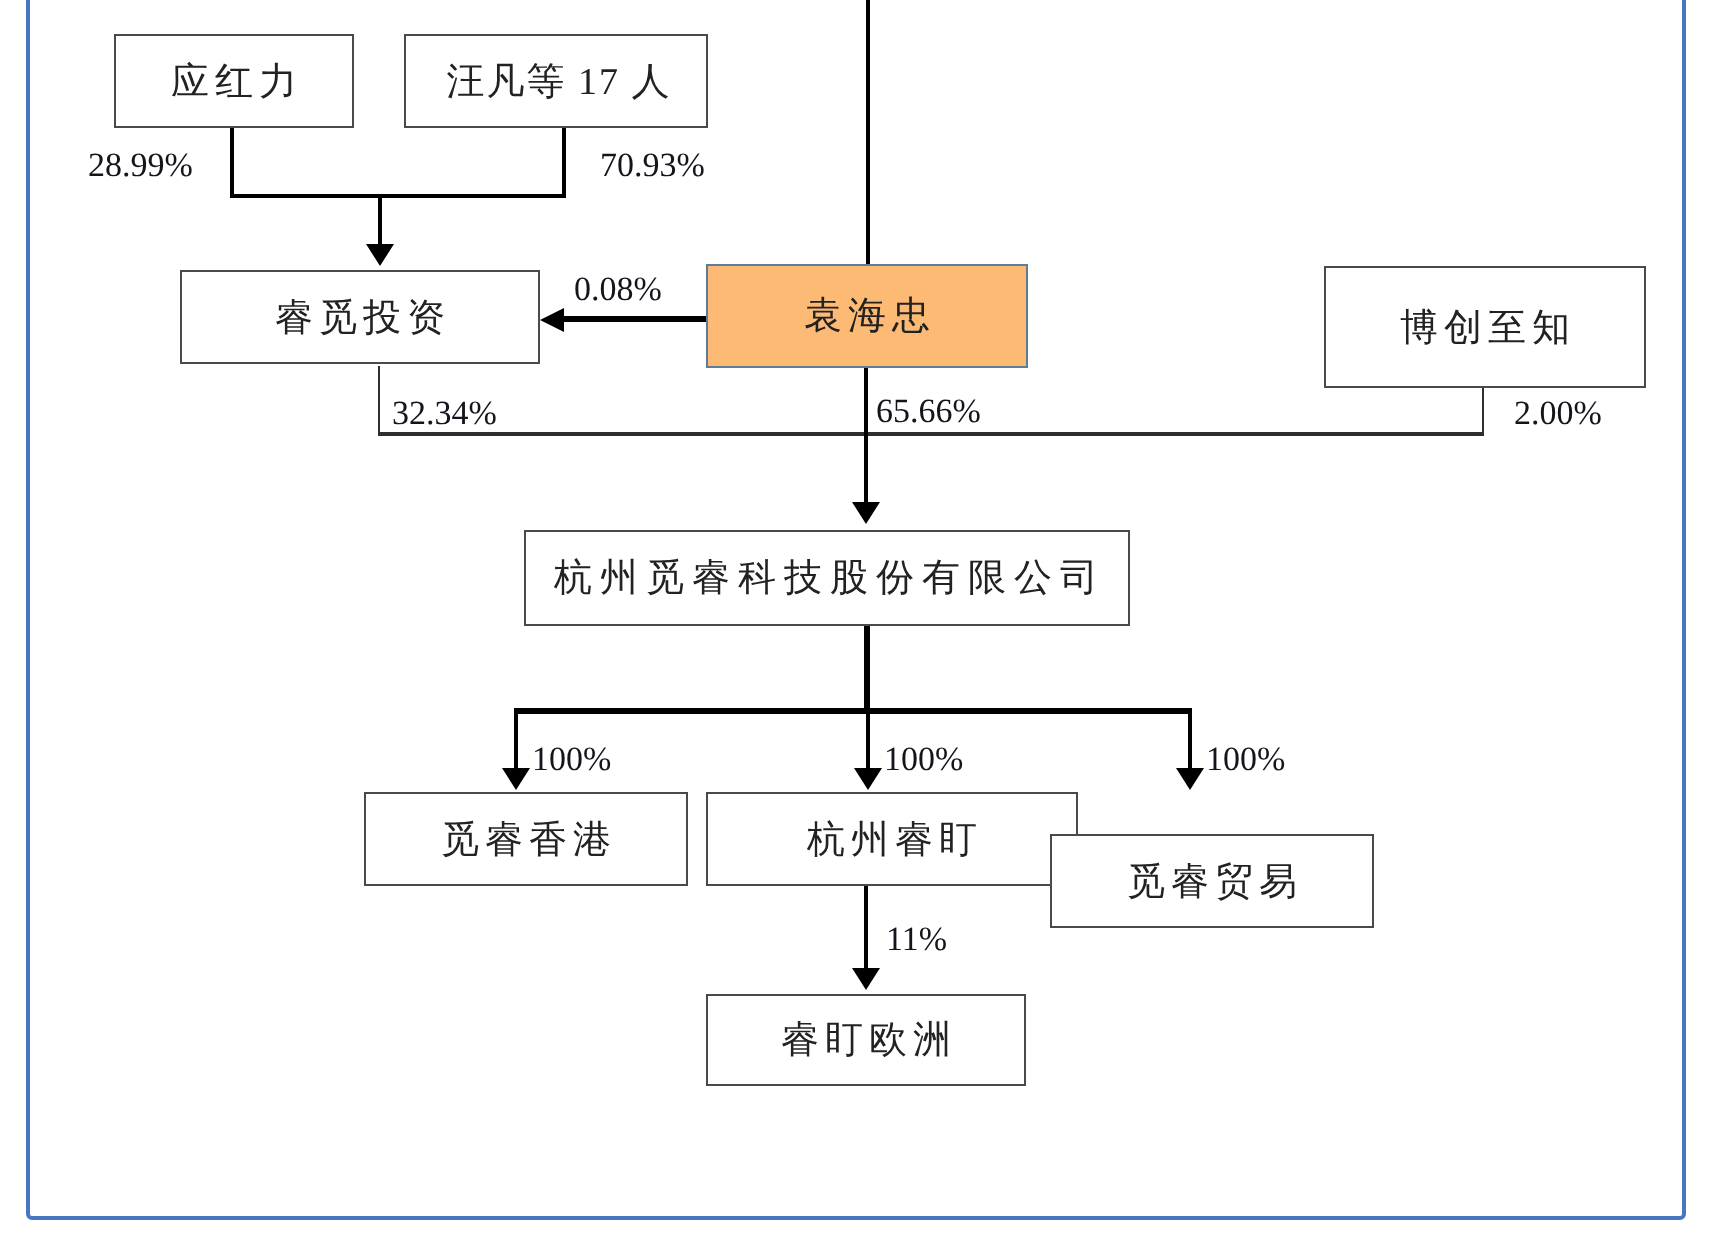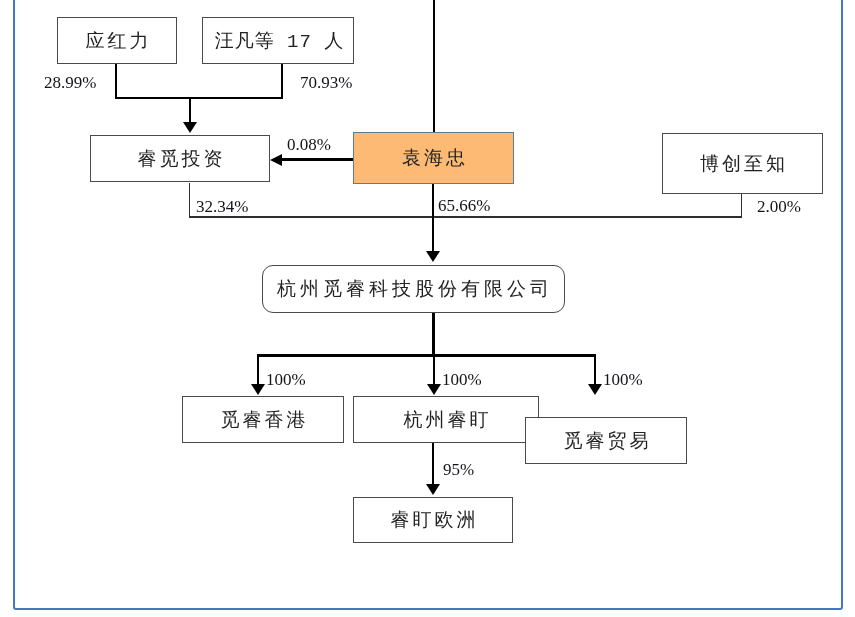--- a/index.html
+++ b/index.html
@@ -7,21 +7,21 @@
     position:relative;width:855px;height:617px;background:#ffffff;overflow:hidden;
     font-family:"Liberation Serif","DejaVu Serif",serif;color:#1a1a1f;
   }
   .frame{
     position:absolute;left:13px;top:-30px;width:830px;height:640px;
     border:2px solid #4677C0;border-radius:3px;box-sizing:border-box;background:transparent;
   }
   .node{
     position:absolute;box-sizing:border-box;background:#ffffff;border:1.5px solid #4a4a4a;
     display:flex;align-items:center;justify-content:center;
-    font-size:19px;letter-spacing:3px;white-space:nowrap;color:#222;font-family:Liberation Mono, monospace;
+    font-size:19px;letter-spacing:3px;white-space:nowrap;color:#222;
   }
   .node span{transform:translateX(1.5px);} 
   .node.highlight{background:#fdba74;border-color:#5f7c96;}
   .vline,.hline{position:absolute;background:#000;}
   .thin{background:#2e2e2e;}
   .ah-down{position:absolute;width:0;height:0;border-left:7px solid transparent;border-right:7px solid transparent;border-top:11px solid #000;}
   .ah-left{position:absolute;width:0;height:0;border-top:6px solid transparent;border-bottom:6px solid transparent;border-right:12px solid #000;}
   .pct{position:absolute;font-size:17px;white-space:nowrap;color:#14141c;}
   .controller{position:absolute;left:458px;top:99px;font-size:18px;letter-spacing:4px;color:#3E9FDD;white-space:nowrap;font-family:"Liberation Sans","DejaVu Sans",sans-serif;}
 </style>
@@ -68,21 +68,21 @@
   </div>
   <div class="node" style="left:90px;top:135px;width:180px;height:47px;">
     <span>睿觅投资</span>
   </div>
   <div class="node highlight" style="left:353px;top:132px;width:161px;height:52px;">
     <span>袁海忠</span>
   </div>
   <div class="node" style="left:662px;top:133px;width:161px;height:61px;">
     <span>博创至知</span>
   </div>
-  <div class="node" style="left:262px;top:265px;width:303px;height:48px;letter-spacing:4px;border-radius:11px;">
+  <div class="node" style="left:262px;top:265px;width:303px;height:48px;letter-spacing:4px;">
     <span>杭州觅睿科技股份有限公司</span>
   </div>
   <div class="node" style="left:182px;top:396px;width:162px;height:47px;">
     <span>觅睿香港</span>
   </div>
   <div class="node" style="left:353px;top:396px;width:186px;height:47px;">
     <span>杭州睿盯</span>
   </div>
   <div class="node" style="left:525px;top:397px;width:162px;height:47px;margin-top:20px;">
     <span>觅睿贸易</span>
@@ -94,15 +94,15 @@
 
   <div class="pct" style="left:44px;top:73px;">28.99%</div>
   <div class="pct" style="left:288px;top:73px;margin-left:12px;">70.93%</div>
   <div class="pct" style="left:287px;top:135px;">0.08%</div>
   <div class="pct" style="left:196px;top:197px;">32.34%</div>
   <div class="pct" style="left:438px;top:196px;">65.66%</div>
   <div class="pct" style="left:757px;top:197px;">2.00%</div>
   <div class="pct" style="left:266px;top:370px;">100%</div>
   <div class="pct" style="left:442px;top:370px;">100%</div>
   <div class="pct" style="left:603px;top:370px;">100%</div>
-  <div class="pct" style="left:443px;top:460px;">95%</div>
+  <div class="pct" style="left:443px;top:460px;">11%</div>
 
 </div>
 
 </body></html>

